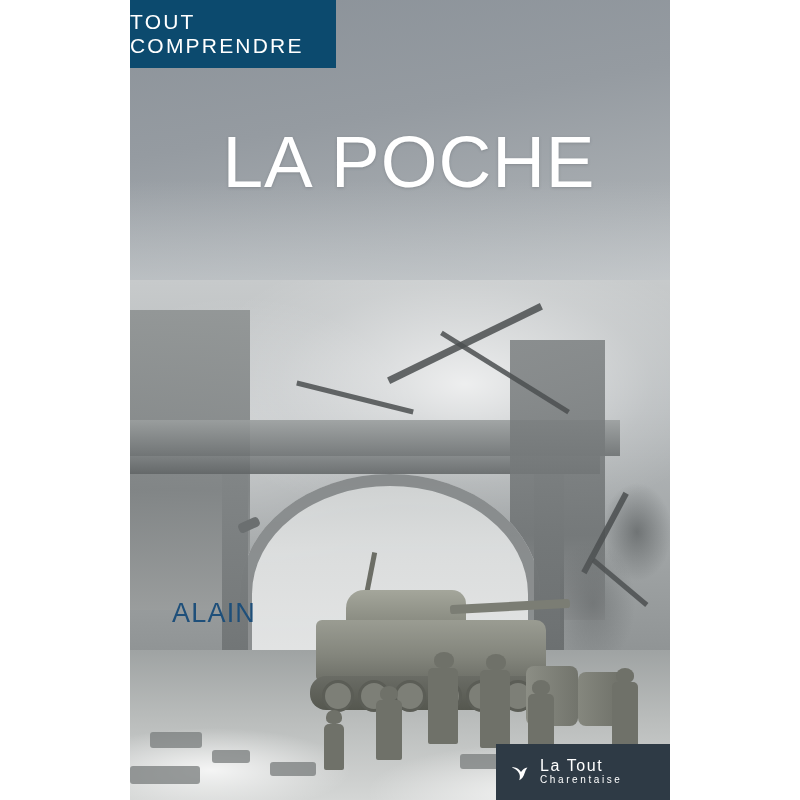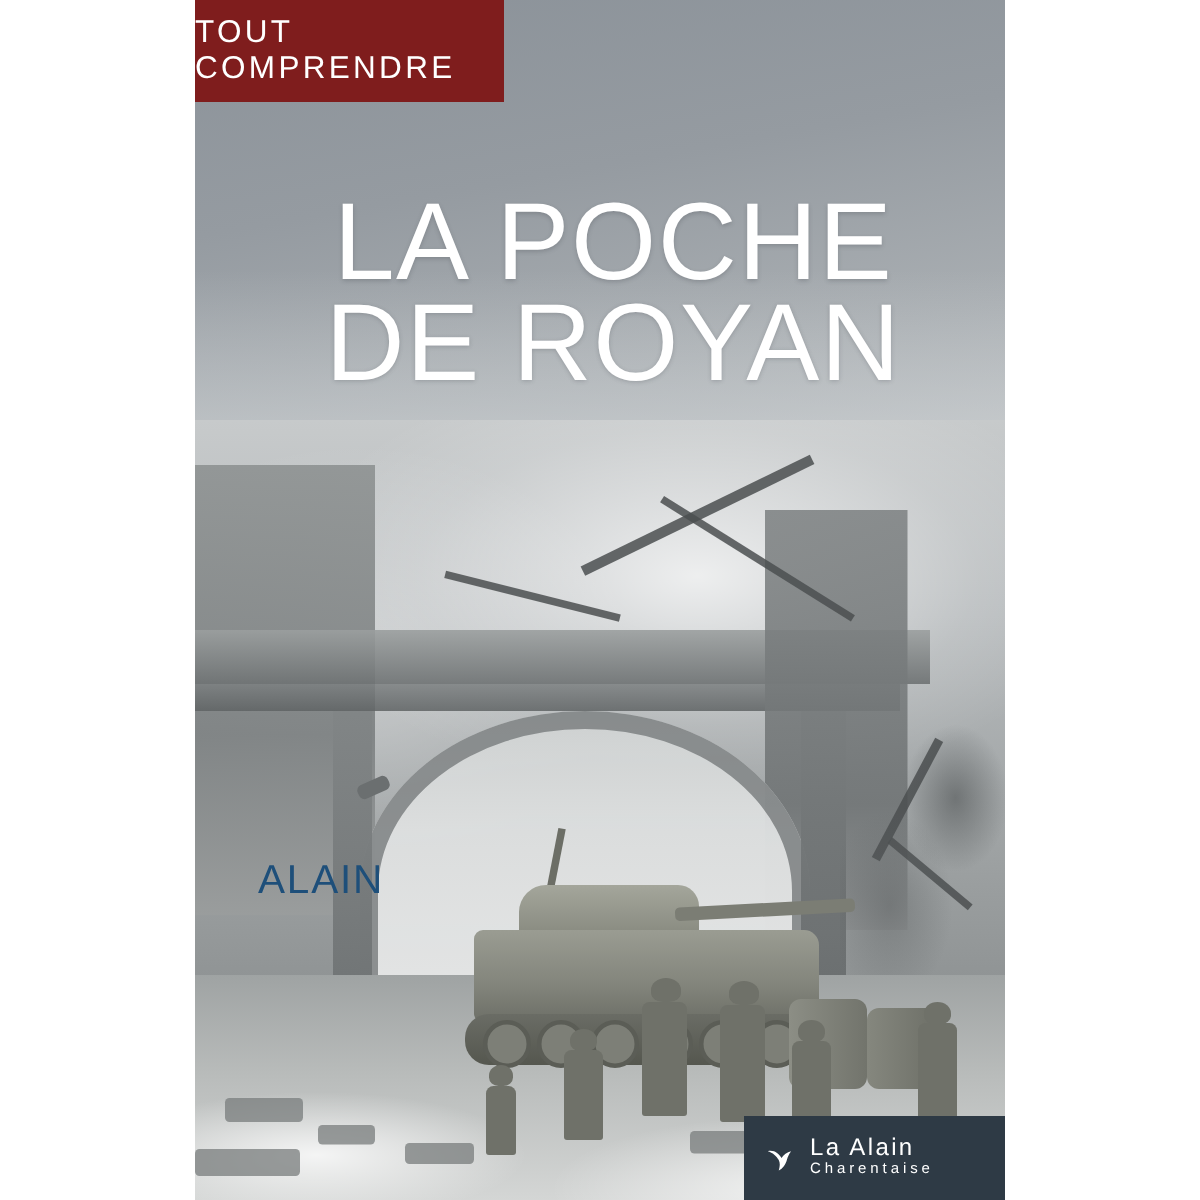--- a/index.html
+++ b/index.html
@@ -227,21 +227,21 @@
   .s-body { border-radius: 5px 5px 2px 2px; }
   .s-head { border-radius: 50% 50% 40% 40%; }
 
   
   .tag {
     position: absolute;
     left: 0px;
     top: 0px;
     width: 206px;
     height: 68px;
-    background: #7f1d1d;
+    background: #0c4a6e;
     display: flex;
     align-items: center;
     justify-content: center;
   }
   .tag span {
     color: #ffffff;
     font-size: 21px;
     letter-spacing: 2.2px;
     text-transform: uppercase;
     font-weight: 400;
@@ -261,21 +261,21 @@
     text-transform: uppercase;
     font-family: "Liberation Sans", sans-serif;
     text-shadow: 0 1px 3px rgba(60,65,70,0.25);
     text-align: center;
   }
   .title .l2 { display: block; }
 
   .author {
     position: absolute;
     left: 42px;
-    top: 571px;
+    top: 598px;
     color: #1e4f7a;
     font-size: 27px;
     line-height: 1.12;
     letter-spacing: 1.2px;
     text-transform: uppercase;
     font-weight: 400;
   }
   .author .l2 { display: block; }
 
   .logo {
@@ -381,33 +381,32 @@
       <div class="soldier s-head" style="left:486px; top:388px; width:18px; height:15px;"></div>
       <div class="soldier s-body" style="left:482px; top:402px; width:26px; height:68px;"></div>
     </div>
 
     <div class="tag">
       <span>Tout comprendre</span>
     </div>
 
     <div class="title">
       <span class="l1">La poche</span>
-      <span class="l2">de Royan</span>
     </div>
 
     <div class="author">
       <span class="l1">Alain</span>
     </div>
 
     <div class="logo">
       <span class="bird">
         <svg viewBox="0 0 24 24" width="22" height="22" aria-hidden="true">
           <path d="M2 7 C7 6 10 9 12 12 C13.5 9.5 16 7.5 19 7 C17.5 9 16.5 11 16 13 C15 17 12.5 20 10 21 C11 18 11 15.5 10 13.5 C8.5 10.5 5.5 8 2 7 Z" fill="#ffffff"></path>
         </svg>
       </span>
       <span class="txt">
-        <span class="l1">La Alain</span>
+        <span class="l1">La Tout</span>
         <span class="l2">Charentaise</span>
       </span>
     </div>
 
   </div>
 </div>
 
 </body></html>

